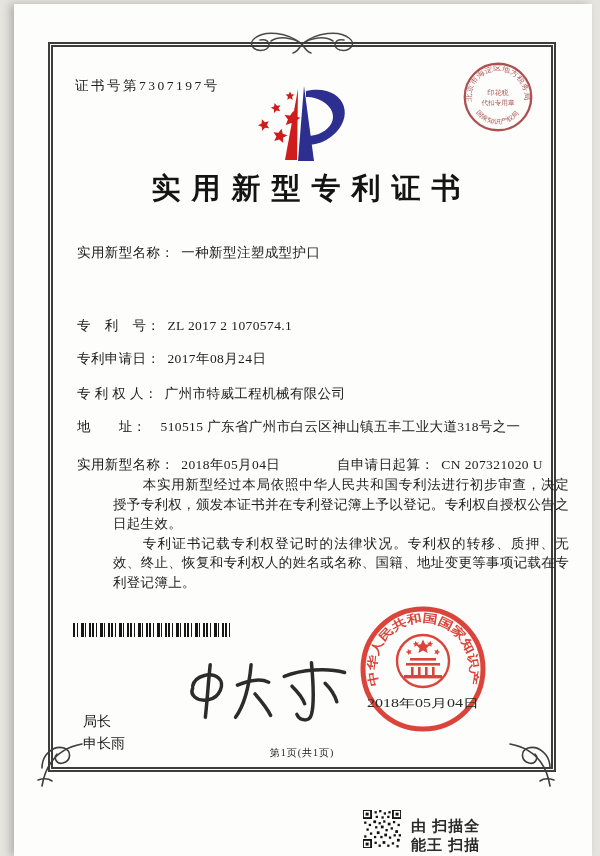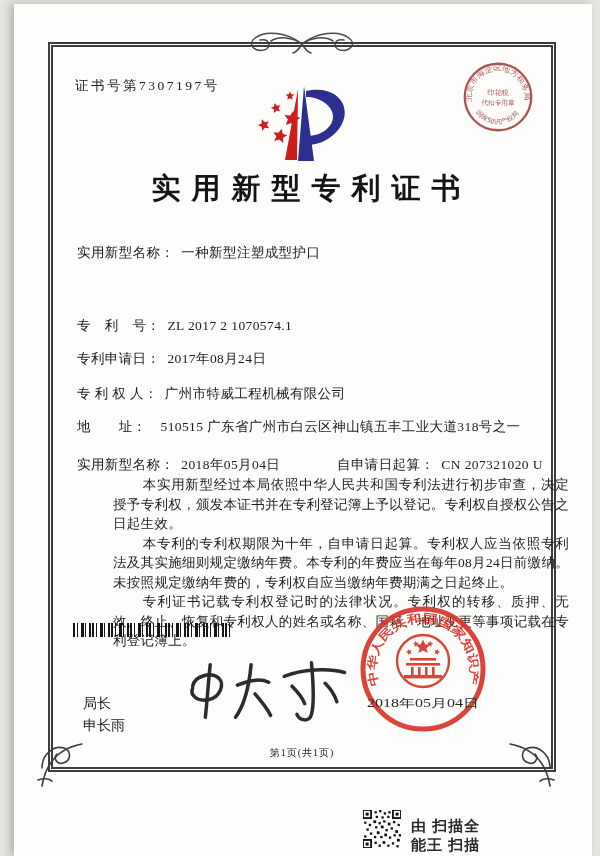--- a/index.html
+++ b/index.html
@@ -32,21 +32,21 @@
   .paras p{margin:0;line-height:19.5px;text-indent:2.2em;text-align:justify;}
   .barcode{
     position:absolute;left:20px;top:576px;width:157px;height:14px;
     background:repeating-linear-gradient(90deg,
       #161616 0 2px, transparent 2px 4px,
       #161616 4px 5px, transparent 5px 8px,
       #161616 8px 11px, transparent 11px 12px,
       #161616 12px 13px, transparent 13px 16px,
       #161616 16px 18px, transparent 18px 19px);
   }
-  .officer{position:absolute;left:30px;top:646px;font-size:14px;color:#1b1b1b;line-height:22px;}
+  .officer{position:absolute;left:30px;top:664px;font-size:14px;color:#1b1b1b;line-height:22px;}
   .signature{position:absolute;left:128px;top:604px;width:185px;height:82px;}
   .seal{position:absolute;left:304px;top:556px;width:132px;height:132px;}
   .page-footer{position:absolute;left:0;top:699px;width:100%;text-align:center;font-size:10px;color:#222;letter-spacing:1px;}
   .ornament-top{position:absolute;left:193px;top:25px;width:190px;height:26px;}
   .ornament-bl{position:absolute;left:22px;top:736px;width:48px;height:48px;}
   .ornament-br{position:absolute;left:494px;top:736px;width:48px;height:48px;transform:scaleX(-1);}
   .tax-stamp{position:absolute;left:446px;top:55px;width:76px;height:76px;opacity:.85;}
   .scan-footer{position:absolute;left:0;top:800px;width:460px;height:52px;padding-left:13px;}
   .qr{position:absolute;left:349px;top:6px;width:38px;height:38px;}
   .scan-text{position:absolute;left:397px;top:13px;font-family:"Liberation Sans",sans-serif;font-weight:bold;font-size:15px;color:#2a2a2a;letter-spacing:1px;}
@@ -137,21 +137,20 @@
     <div class="row r6">
       <span class="flabel">地　　址：</span><span class="fvalue">510515 广东省广州市白云区神山镇五丰工业大道318号之一</span>
     </div>
     <div class="row r7">
       <span><span class="flabel">实用新型名称：</span><span class="fvalue">2018年05月04日</span></span>
       <span class="pair2"><span class="flabel">自申请日起算：</span><span class="fvalue">CN 207321020 U</span></span>
     </div>
 
     <div class="paras">
       <p>本实用新型经过本局依照中华人民共和国专利法进行初步审查，决定授予专利权，颁发本证书并在专利登记簿上予以登记。专利权自授权公告之日起生效。</p>
-      <p>本专利的专利权期限为十年，自申请日起算。专利权人应当依照专利法及其实施细则规定缴纳年费。本专利的年费应当在每年08月24日前缴纳。未按照规定缴纳年费的，专利权自应当缴纳年费期满之日起终止。</p>
       <p>专利证书记载专利权登记时的法律状况。专利权的转移、质押、无效、终止、恢复和专利权人的姓名或名称、国籍、地址变更等事项记载在专利登记簿上。</p>
     </div>
 
     <div class="barcode"></div>
 
     <div class="officer">
       <div>局长</div>
       <div>申长雨</div>
     </div>
 

